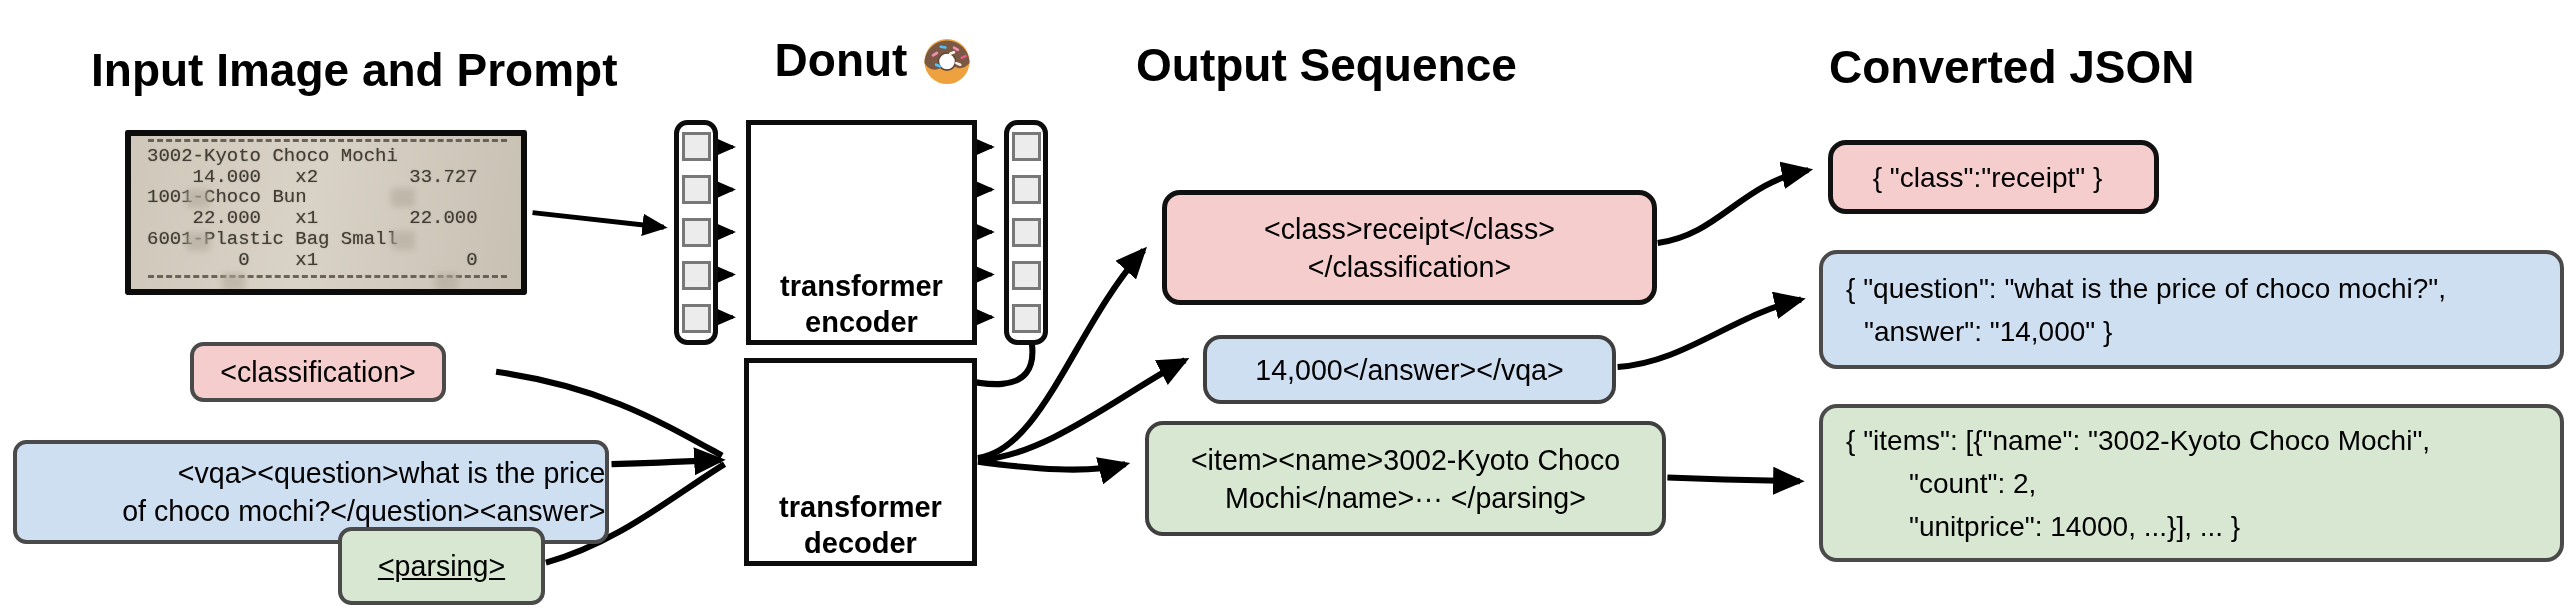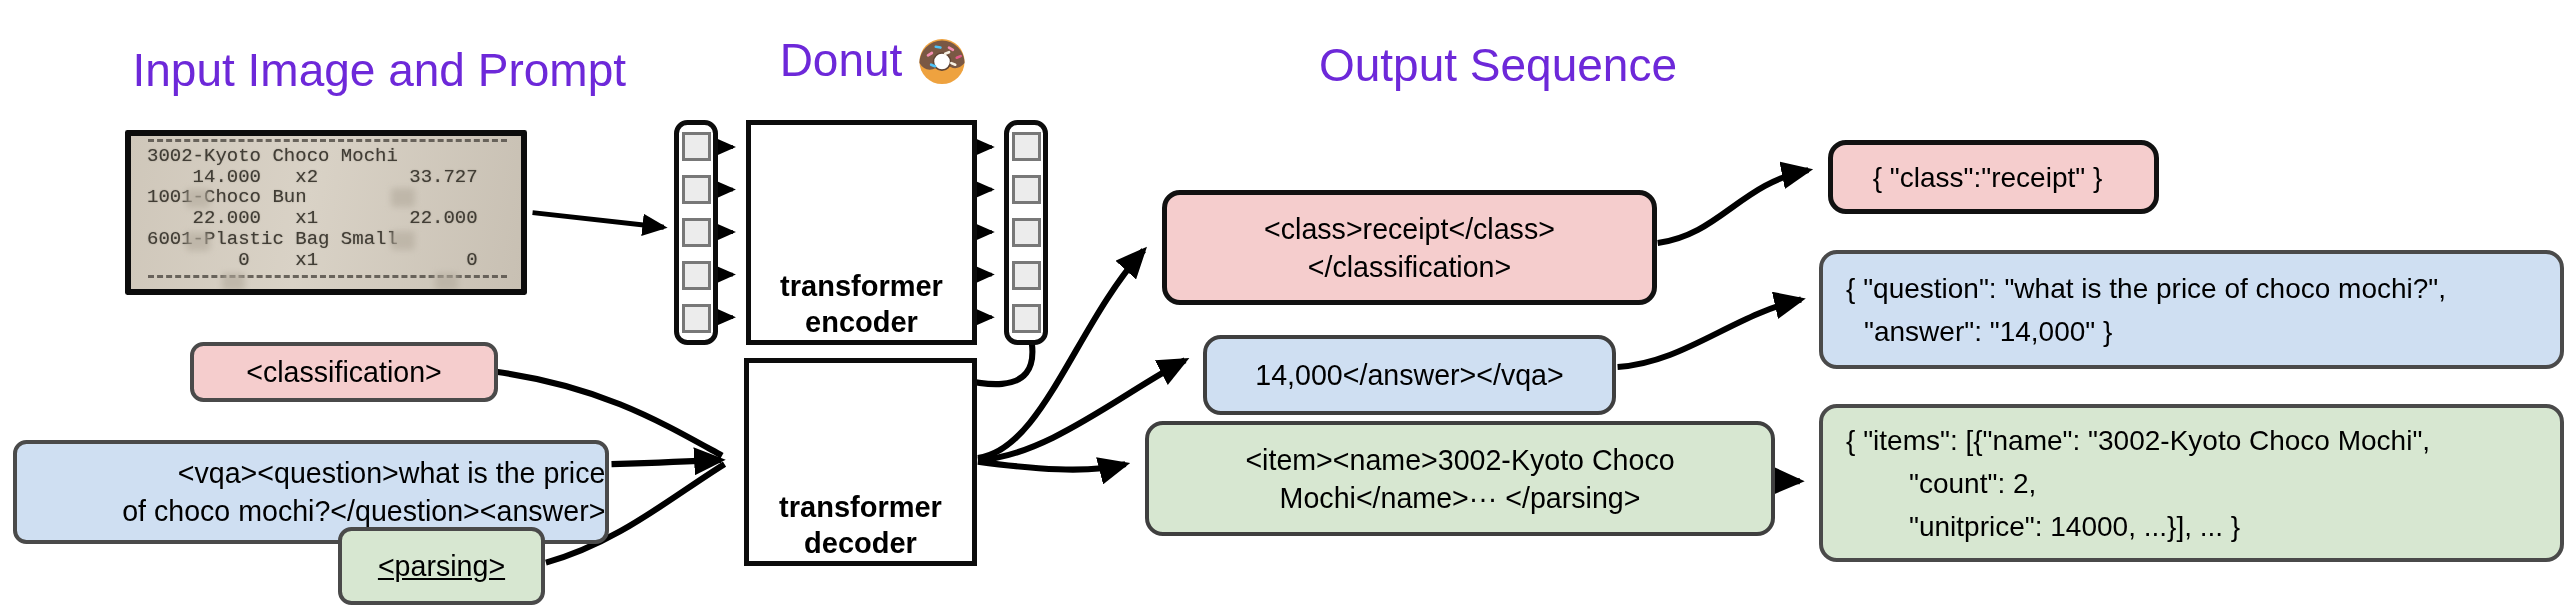--- a/index.html
+++ b/index.html
@@ -1,19 +1,19 @@
 <!DOCTYPE html>
 <html style="font-size:9.7px"><head>
 <meta charset="utf-8">
 <style>
   html,body{margin:0;padding:0;background:#fff;}
   #canvas{position:relative;width:2576px;height:613px;background:#ffffff;overflow:hidden;
           font-family:"Liberation Sans",sans-serif;color:#000;}
   #wires{position:absolute;left:0;top:0;width:2576px;height:613px;}
-  .hdr{position:absolute;font-weight:normal;font-size:46px;text-align:right;white-space:nowrap;color:#6d28d9;}
+  .hdr{position:absolute;font-weight:bold;font-size:46px;text-align:left;white-space:nowrap;color:#000000;}
   .donut-hdr{display:flex;align-items:center;justify-content:center;gap:12px;}
 
   
   .receipt{position:absolute;left:125px;top:130px;width:402px;height:165px;box-sizing:border-box;
            border:6px solid #0c0c0c;border-radius:2.4px;
            background:linear-gradient(100deg,#cfc7ba 0%,#d9d2c6 45%,#c8c0b3 100%);
            padding:1px 12px 6px 16px;overflow:hidden;}
   .receipt .dash{border-top:3px dashed #56514a;opacity:.85;margin:2.4px 2.4px 3.6px 1.2px;}
   .receipt .rl{font-family:"Liberation Mono","DejaVu Sans Mono",monospace;font-size:19px;line-height:20.7px;
                color:#413d35;white-space:pre;text-shadow:0 0 1.2px rgba(70,64,54,.5);}
@@ -106,20 +106,21 @@
           <path d="M45 20 l5 3" stroke="#f48fb1"></path>
           <path d="M55 33 l5 -2" stroke="#e05c8a"></path>
           <path d="M22 42 l5 2" stroke="#4fc3f7"></path>
           <path d="M48 40 l5 2" stroke="#f7f1e4"></path>
           <path d="M40 28 l5 -2" stroke="#f7f1e4"></path>
         </g>
       </svg>
     </span>
   </div>
   <div class="hdr" style="left:1136px;top:38px;width:541px;">Output Sequence</div>
+  <div class="hdr" style="left:1829px;top:40px;width:547px;">Converted JSON</div>
 
   <div class="receipt">
     <div class="dash"></div>
     <div class="rl">3002-Kyoto Choco Mochi</div>
     <div class="rl">    14.000   x2        33.727</div>
     <div class="rl">1001-Choco Bun</div>
     <div class="rl">    22.000   x1        22.000</div>
     <div class="rl">6001-Plastic Bag Small</div>
     <div class="rl">        0    x1             0</div>
     <div class="dash" style="margin-top:4.9px;"></div>
@@ -148,39 +149,39 @@
 
   <div class="block" style="left:746px;top:120px;width:231px;height:225px;">
     <div class="bl">transformer</div>
     <div class="bl">encoder</div>
   </div>
   <div class="block" style="left:744px;top:358px;width:233px;height:208px;">
     <div class="bl">transformer</div>
     <div class="bl">decoder</div>
   </div>
 
-  <div class="bx pink" style="left:190px;top:342px;width:308px;height:60px;">
+  <div class="bx pink" style="left:190px;top:342px;width:256px;height:60px;">
     <div class="ln">&lt;classification&gt;</div>
   </div>
   <div class="bx blue" style="left:13.4px;top:440px;width:596px;height:104px;align-items:flex-end;">
     <div class="ln">&lt;vqa&gt;&lt;question&gt;what is the price</div>
     <div class="ln">of choco mochi?&lt;/question&gt;&lt;answer&gt;</div>
   </div>
   <div class="bx green" style="left:338px;top:527px;width:207px;height:78px;text-decoration:underline;">
     <div class="ln">&lt;parsing&gt;</div>
   </div>
 
   <div class="bx pink outbox" style="left:1162px;top:190px;width:495px;height:115px;">
     <div class="ln">&lt;class&gt;receipt&lt;/class&gt;</div>
     <div class="ln">&lt;/classification&gt;</div>
   </div>
-  <div class="bx blue outbox" style="left:1203px;top:335px;width:413px;height:80px;">
+  <div class="bx blue outbox" style="left:1203px;top:335px;width:413px;height:69px;">
     <div class="ln">14,000&lt;/answer&gt;&lt;/vqa&gt;</div>
   </div>
-  <div class="bx green outbox" style="left:1145px;top:421px;width:630px;height:115px;">
+  <div class="bx green outbox" style="left:1145px;top:421px;width:521px;height:115px;">
     <div class="ln">&lt;item&gt;&lt;name&gt;3002-Kyoto Choco</div>
     <div class="ln">Mochi&lt;/name&gt;··· &lt;/parsing&gt;</div>
   </div>
 
   <div class="bx pink jsonbox" style="left:1828px;top:140px;width:331px;height:74px;">
     <div class="ln">{ "class":"receipt" }</div>
   </div>
   <div class="bx blue jsonbox" style="left:1819px;top:250px;width:745px;height:119px;">
     <div class="ln">{ "question": "what is the price of choco mochi?",</div>
     <div class="ln ind1">"answer": "14,000" }</div>

